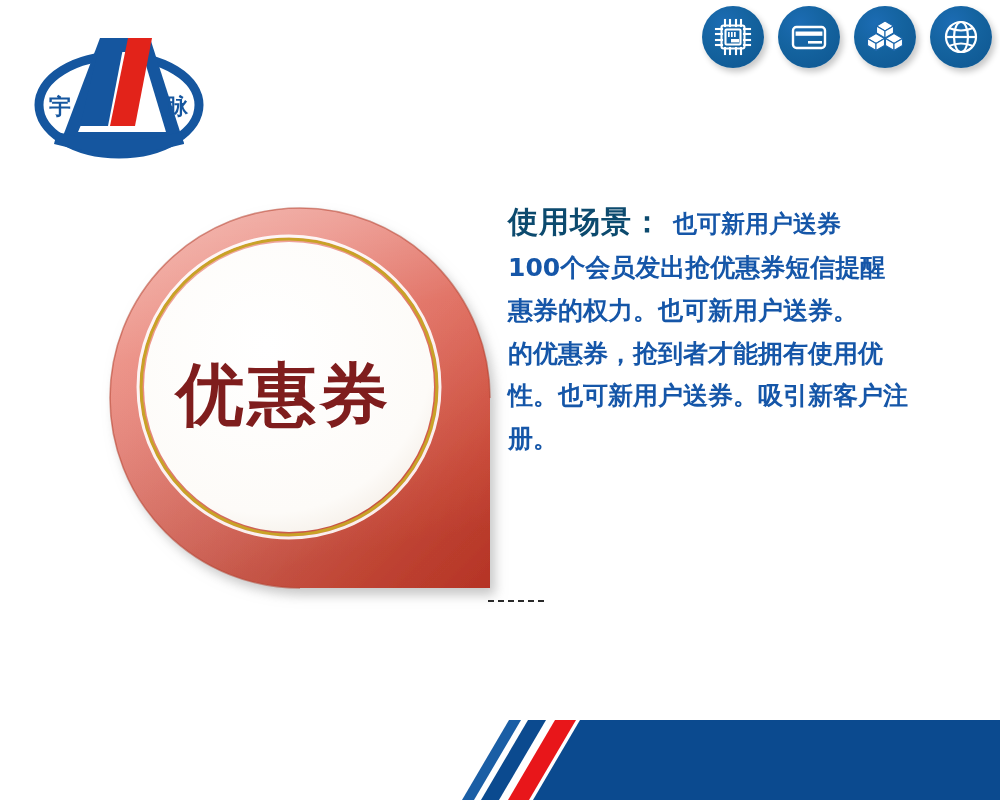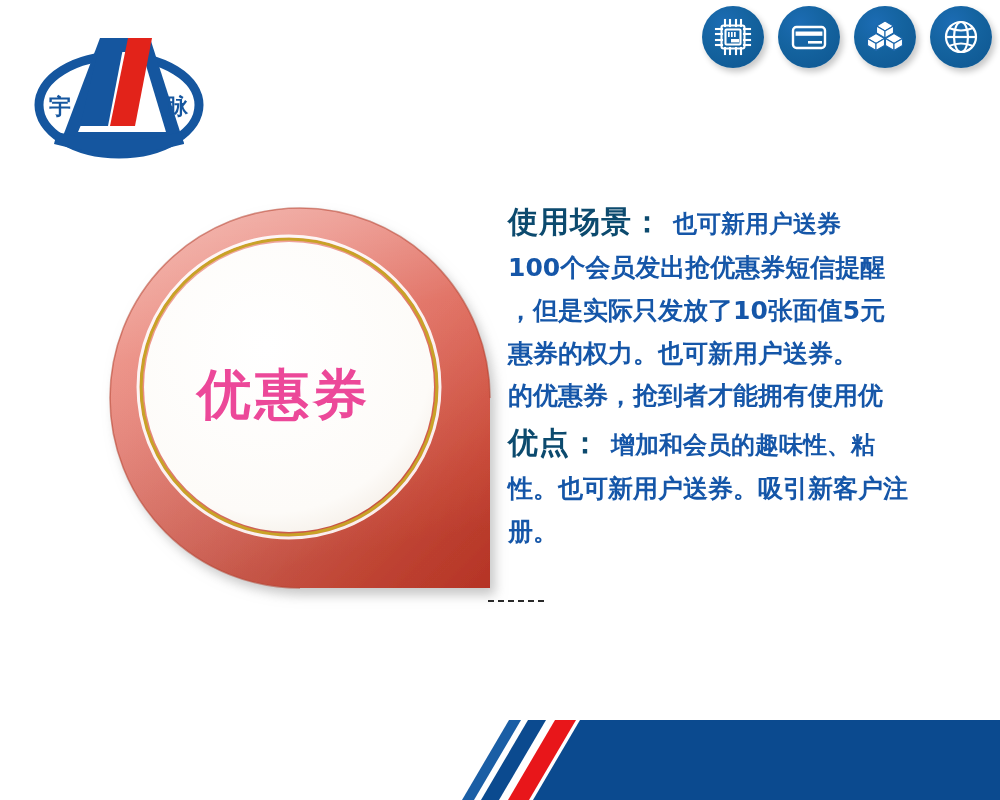--- a/index.html
+++ b/index.html
@@ -68,23 +68,23 @@
     top: 190px;
     width: 400px;
     height: 410px;
     display: flex;
     align-items: center;
     justify-content: center;
     pointer-events: none;
   }
   .pin-label span {
     font-family: "DejaVu Sans", "Liberation Sans", sans-serif;
-    font-size: 54px;
+    font-size: 68px;
     font-weight: bold;
-    color: #ec4899;
+    color: #7f1d1d;
     letter-spacing: 4px;
     line-height: 1;
     text-shadow: 1px 1px 0 rgba(255,255,255,0.5);
     transform: translate(-8px, 0px);
   }
 
   
   .dash-line {
     position: absolute;
     left: 488px;
@@ -282,27 +282,23 @@
 
   <div class="dash-line"></div>
 
   <div class="copy">
 
     <p>
       <span class="lead">使用场景：</span><span class="lead-gap"></span><span class="line-sm">也可新用户送券</span>
     </p>
 
     <p>100个会员发出抢优惠券短信提醒</p>
-    <p>，但是实际只发放了10张面值5元</p>
     <p>惠券的权力。也可新用户送券。</p>
     <p>的优惠券，抢到者才能拥有使用优</p>
 
-    <p>
-      <span class="lead">优点：</span><span class="lead-gap"></span><span class="line-sm">增加和会员的趣味性、粘</span>
-    </p>
 
     <p>性。也可新用户送券。吸引新客户注</p>
     <p>册。</p>
   </div>
 
   <div class="banner">
     <svg width="1000" height="80" viewBox="0 0 1000 80" xmlns="http://www.w3.org/2000/svg">
 
       <polygon points="580,0 1000,0 1000,80 533,80" fill="#0b4a8f"></polygon>
 

